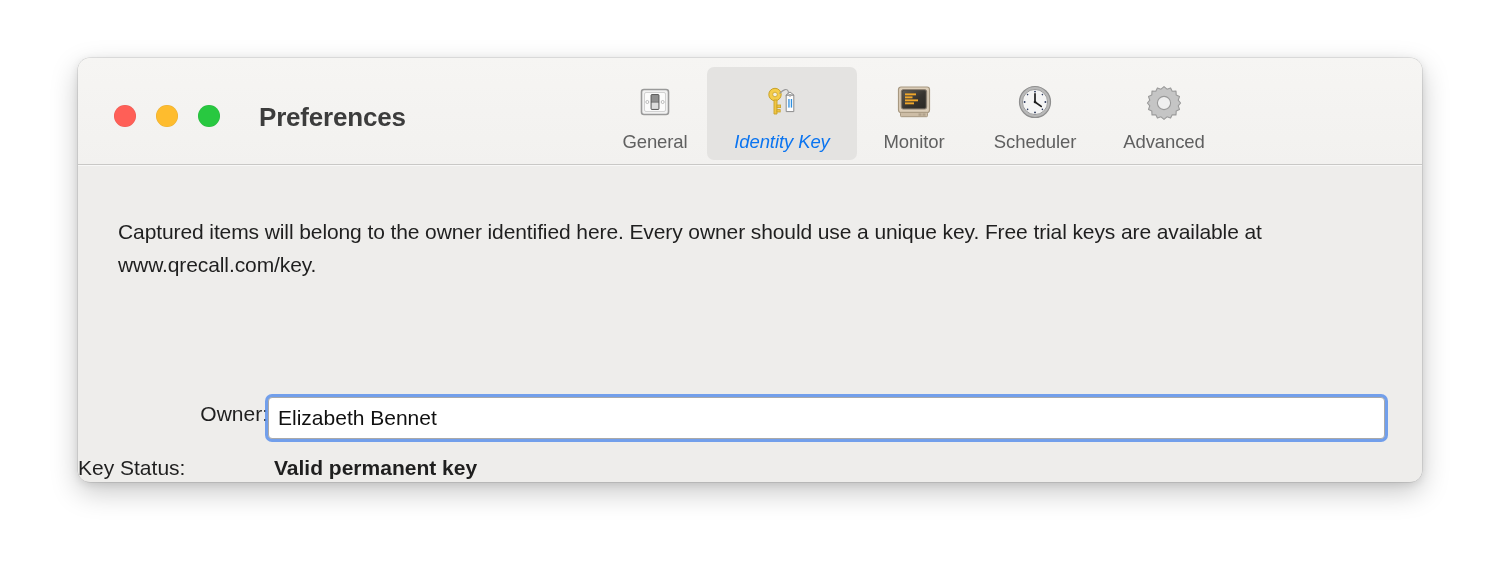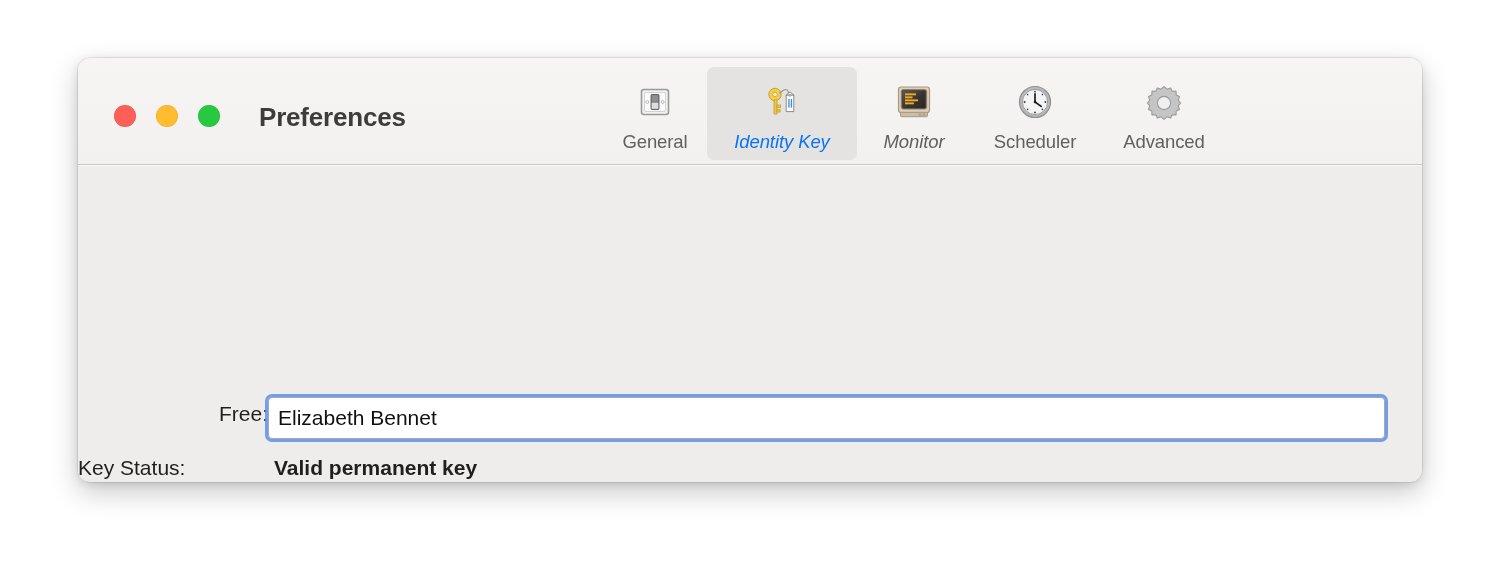--- a/index.html
+++ b/index.html
@@ -101,21 +101,21 @@
     color: #606060;
     white-space: nowrap;
     letter-spacing: -0.1px;
   }
   .tab.selected .tab-label { color: #0a74f0; font-style: italic; }
 
   
   .tab-general       { width: 104px; }
   .tab-identity-key  { width: 150px; }
   .tab-authorization { width: 172px; }
-  .tab-monitor       { width: 114px; font-style: italic; }
+  .tab-monitor       { width: 114px; }
   .tab-scheduler     { width: 128px; }
   .tab-advanced      { width: 130px; }
 
   
   .content {
     position: relative;
     height: 316px;
     background: #eeedeb;
     border-top: 1px solid #f8f8f7;
   }
@@ -300,23 +300,24 @@
           </svg>
         </span>
         <span class="tab-label">Advanced</span>
       </div>
 
     </div>
   </div>
 
   <div class="content">
 
+    <div class="intro-text">Captured items will belong to the owner identified here. Every owner should use a unique key. Free trial keys are available at www.qrecall.com/key.</div>
 
     <div class="row-owner">
-      <div class="label-owner">Free:</div>
+      <div class="label-owner">Owner:</div>
       <div class="owner-field-wrap">
         <input class="owner-field" type="text" value="Elizabeth Bennet" style="">
       </div>
     </div>
 
     <div class="row-status">
       <div class="label-status">Key Status:</div>
       <div class="value-status">Valid permanent key</div>
     </div>
 

